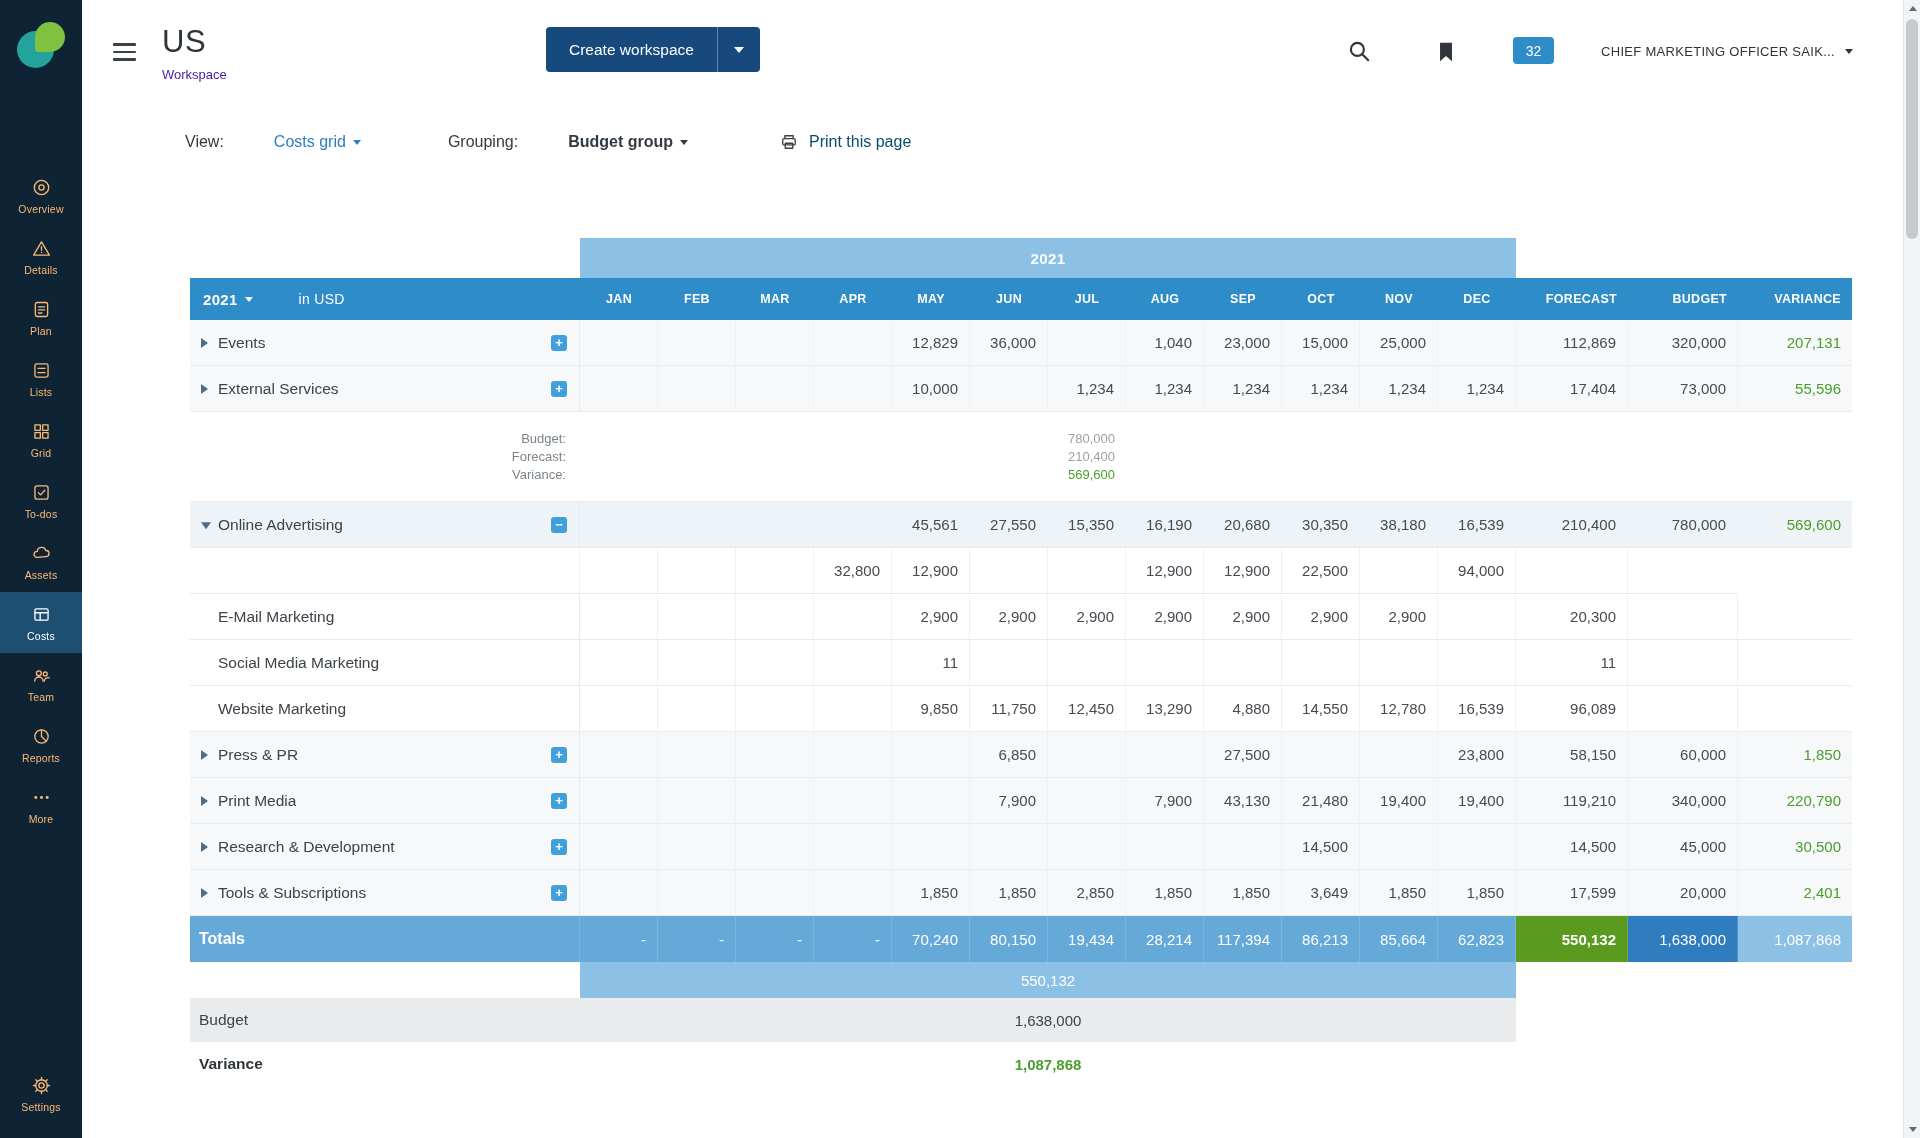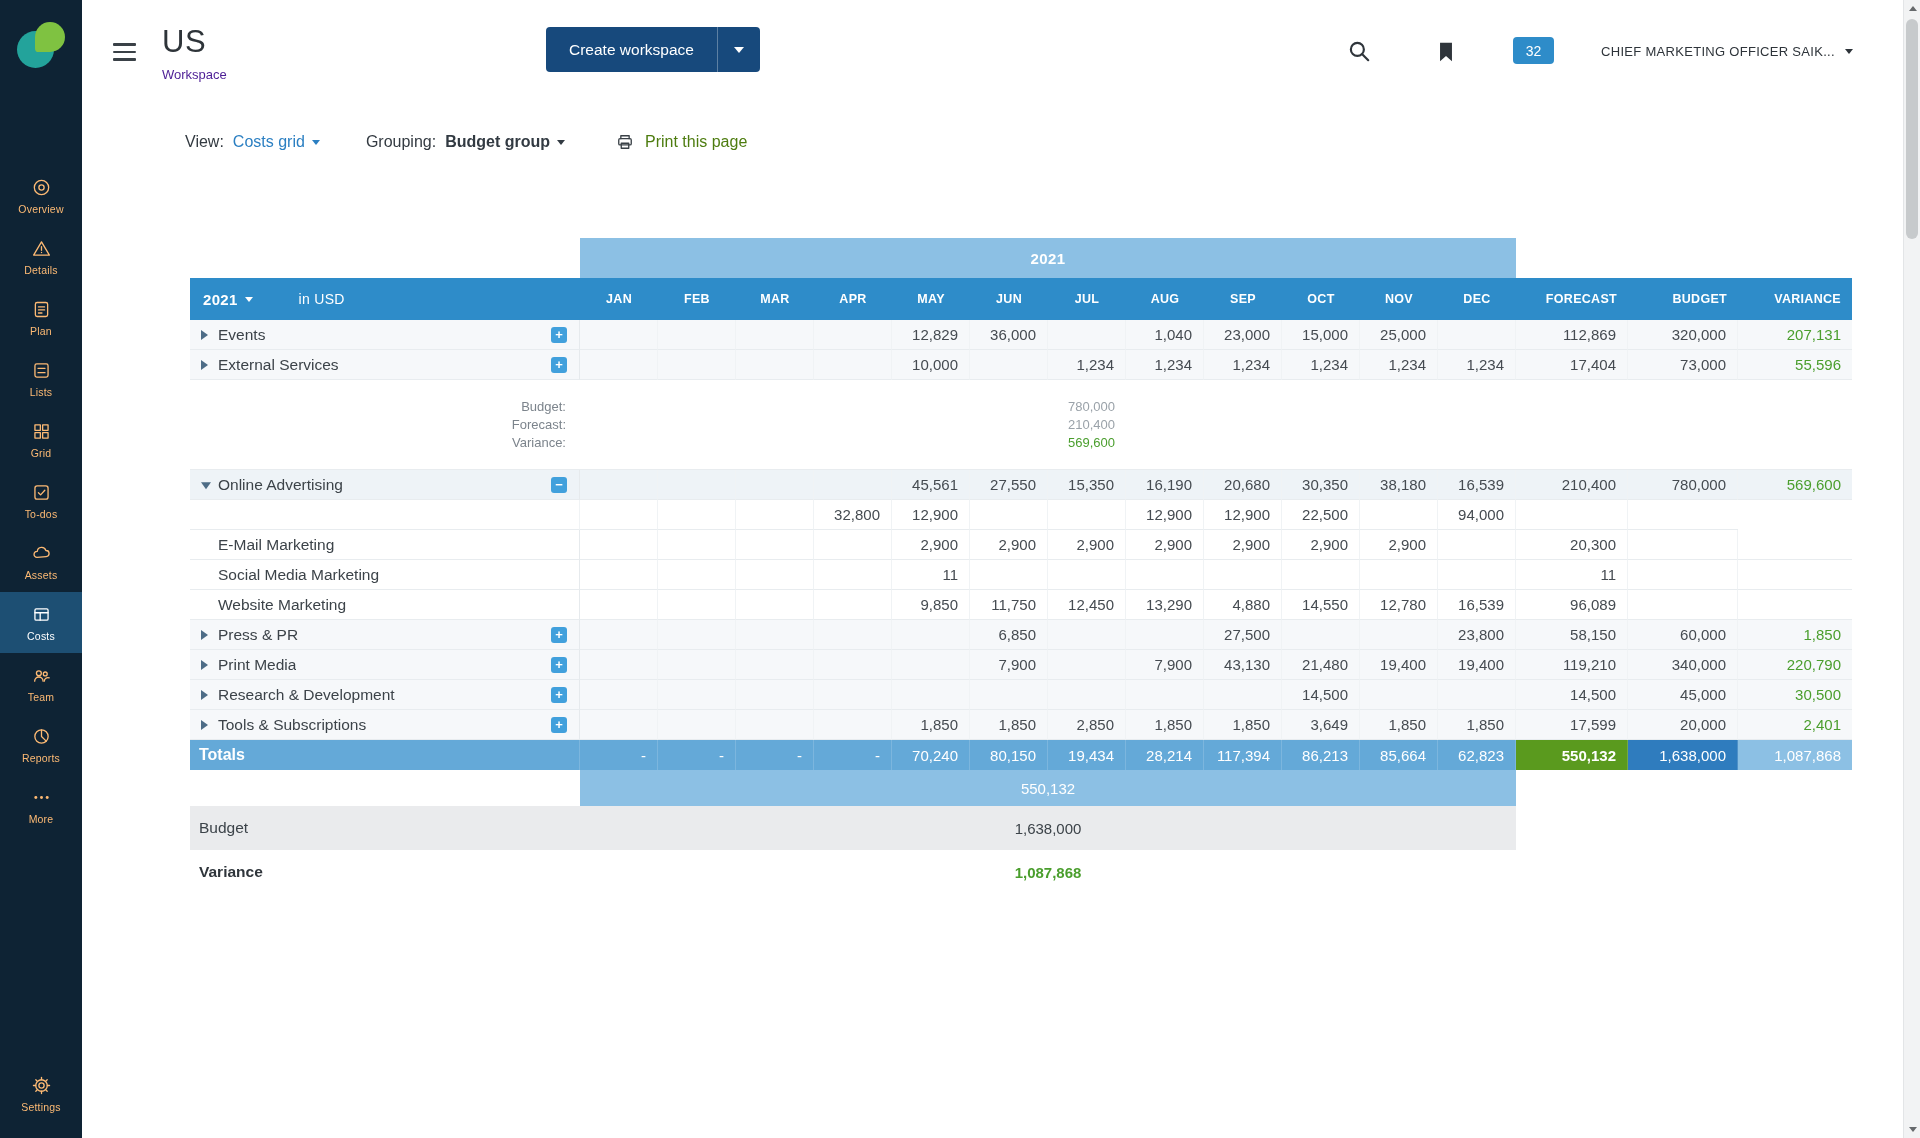--- a/index.html
+++ b/index.html
@@ -55,33 +55,33 @@
   .user-menu { position:absolute; left:1519px; top:0; height:102px; display:flex;
     align-items:center; gap:10px; color:#2e343a; font-size:13px; letter-spacing:.3px; cursor:pointer; }
 
   
   .ct { display:inline-block; width:0; height:0; border-left:4.5px solid transparent;
     border-right:4.5px solid transparent; border-top:5.5px solid currentColor; }
   .ct.big { border-left-width:5.5px; border-right-width:5.5px; border-top-width:6.5px; }
 
   
   .toolbar { position:absolute; left:0; top:112px; height:60px; display:flex;
-    align-items:center; padding-left:103px; font-size:16px; color:#333a41; }
+    align-items:center; padding-left:103px; font-size:16px; color:#333a41;gap:41px; }
   .tb-sel { display:inline-flex; align-items:center; gap:7px; margin-left:9px; cursor:pointer; }
   .tb-sel.blue { color:var(--link-blue,#2b7fc2); }
   .tb-sel.dark { color:#323a42; font-weight:600; }
   .grp { margin-left:46px; }
-  .print-btn { margin-left:50px; display:inline-flex; align-items:center; gap:10px; cursor:pointer; color:#4d7c0f; }
+  .print-btn { margin-left:50px; display:inline-flex; align-items:center; gap:10px; cursor:pointer; color:#0c4a6e; }
   .print-icon svg { width:20px; height:20px; fill:none; stroke:#3a4147; stroke-width:1.6;
     stroke-linecap:round; stroke-linejoin:round; display:block; }
 
   
   .table-wrap { position:absolute; left:108px; top:238px; width:1662px; }
   .trow { display:grid; grid-template-columns:390px repeat(12,78px) 112px 110px 114px;
-    width:1662px; height:30px; }
+    width:1662px; height:46px; }
   .yearband { height:40px; }
   .yb-fill { grid-column:2 / span 12; background:var(--band-blue,#8cc0e4); color:#fff;
     display:flex; align-items:center; justify-content:center; font-size:15px; font-weight:600; letter-spacing:.4px; }
   .yb-r { grid-column:span 3; }
 
   .thead { height:42px; background:var(--header-blue,#2e8cc9); color:#fff; }
   .hcell { display:flex; align-items:center; font-size:12.5px; font-weight:600; letter-spacing:.3px; }
   .hlabel { padding-left:13px; }
   .year-sel { display:inline-flex; align-items:center; gap:7px; font-size:15px; font-weight:700; cursor:pointer; }
   .currency { margin-left:46px; font-size:14px; font-weight:400; }

